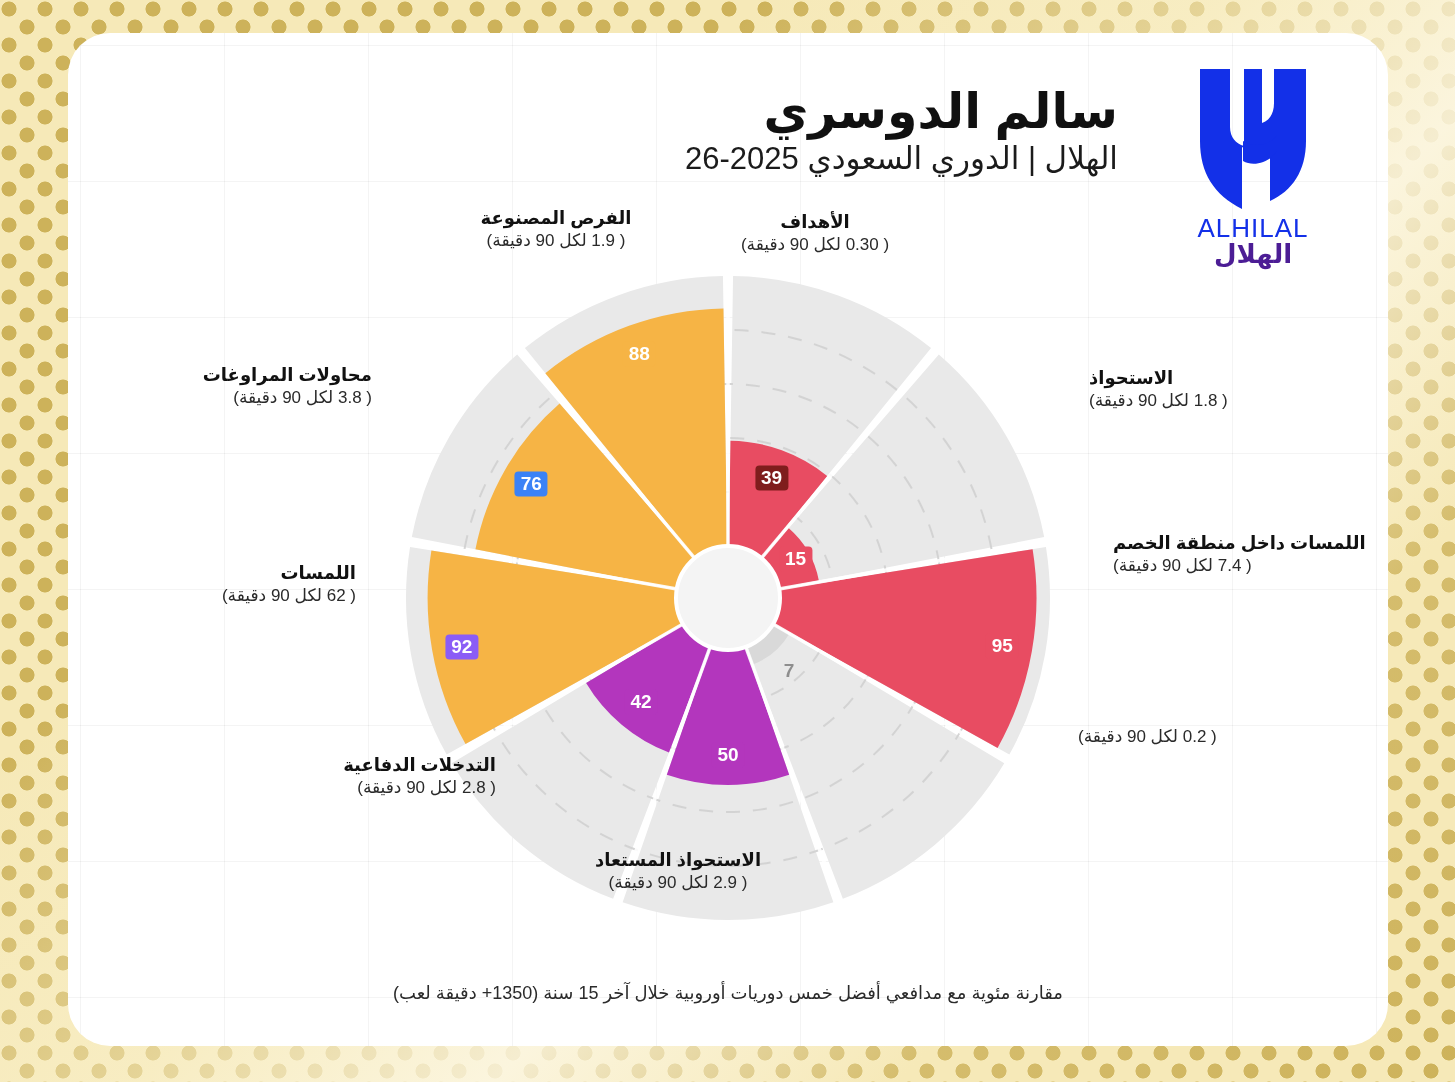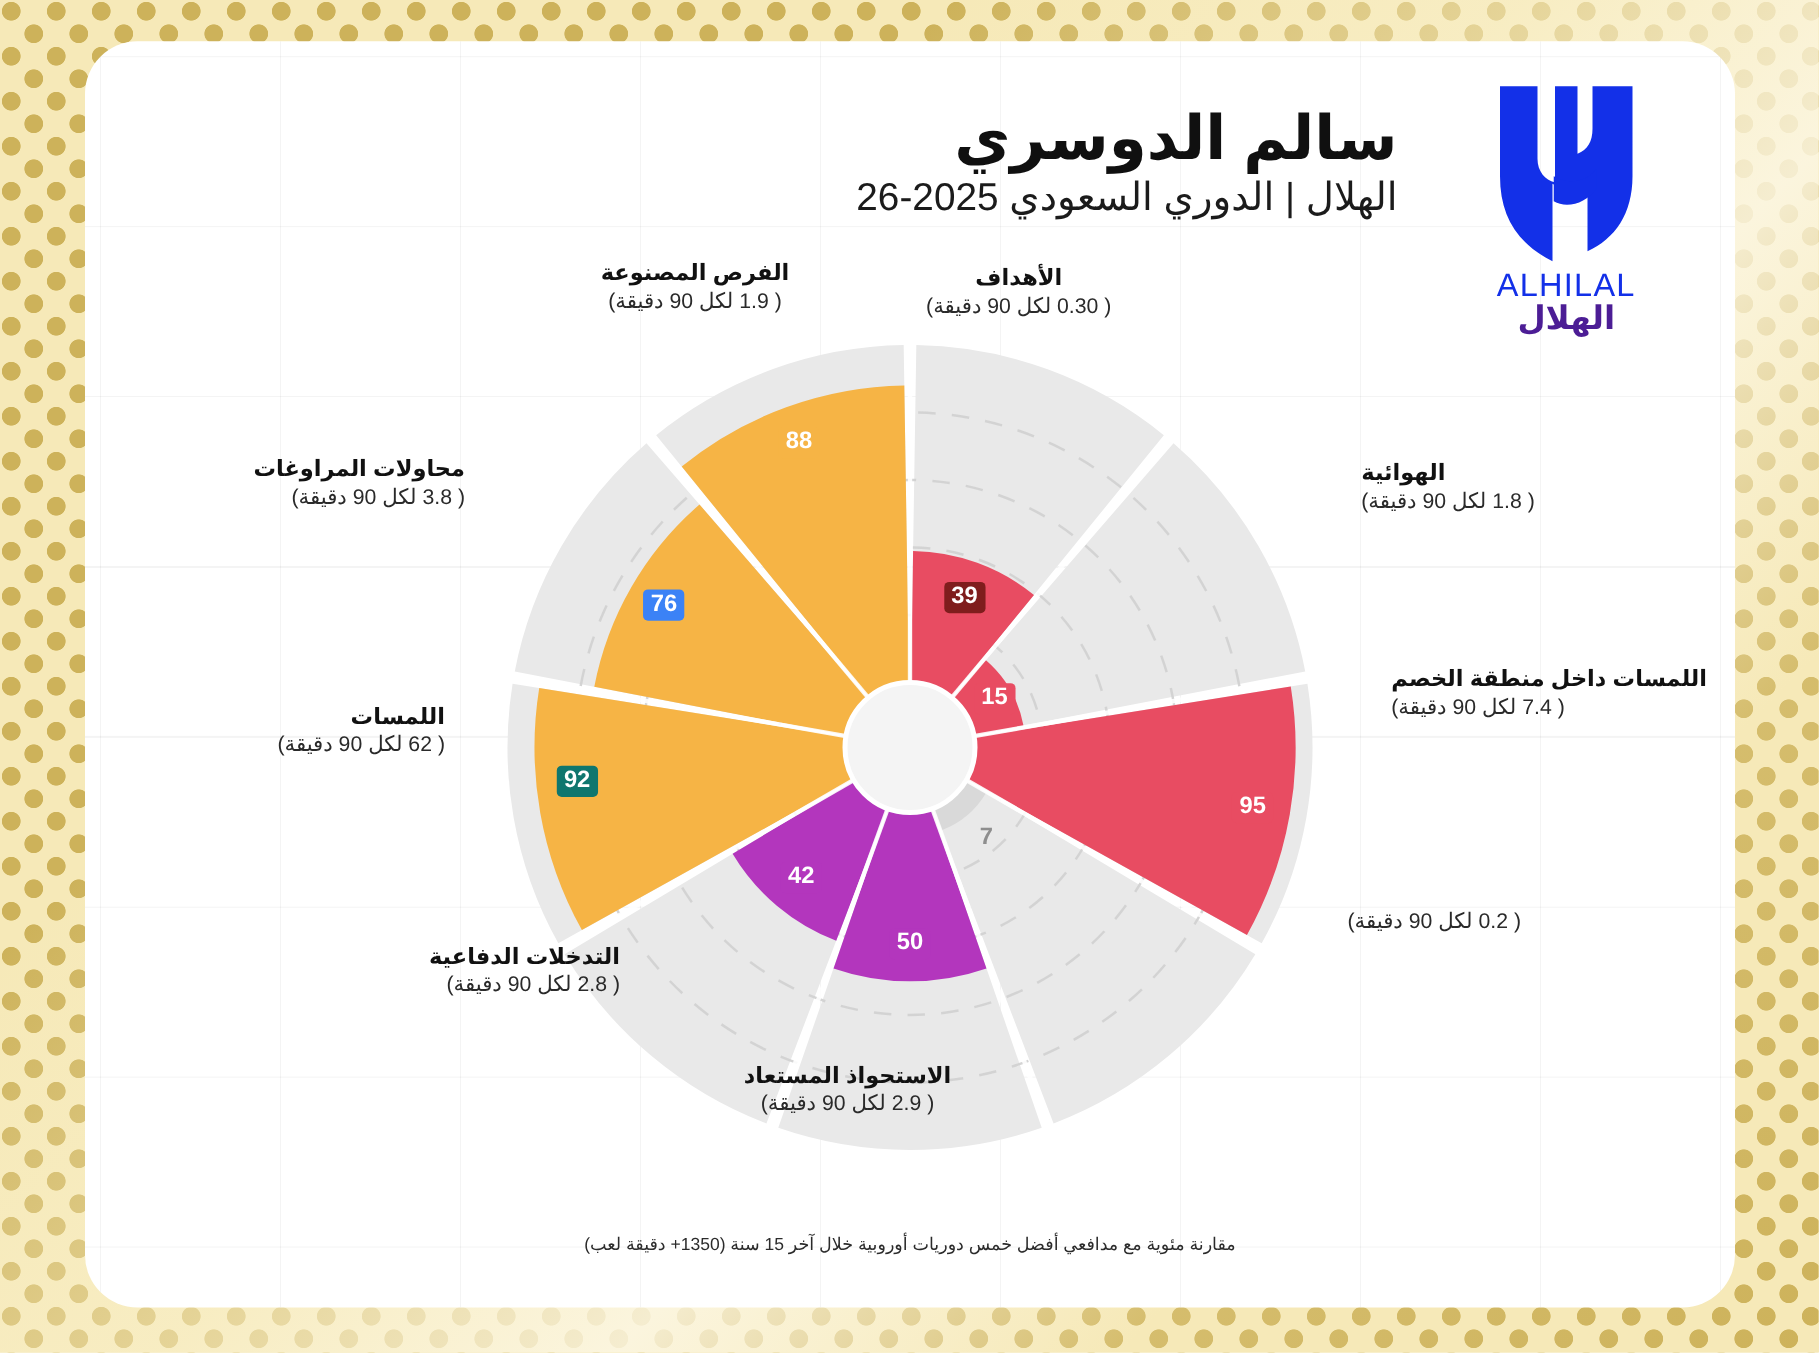--- a/index.html
+++ b/index.html
@@ -117,21 +117,21 @@
   .axis-label .ax-name{ font-weight:700; display:block; font-size:18px;}
   .axis-label .ax-val{ font-weight:400; display:block; color:#2a2a2a; font-size:17px;}
   .axis-label.c{ text-align:center; transform:translateX(-50%); }
   .axis-label.r{ text-align:right; }
   .axis-label.l{ text-align:left; }
 
   
   #footer{
     position:absolute; left:0; right:0; bottom:42px;
     text-align:center;
-    font-size:14px; color:#2b2b2b;
+    font-size:18px; color:#2b2b2b;
   }
 </style>
 </head>
 <body>
 
 <div id="bg-pattern"></div>
 <div id="bg-fade"></div>
 
 <div id="card">
   <div id="card-grid"></div>
@@ -191,31 +191,31 @@
           <line x1="316.57504429629995" y1="310.16568895781313" x2="143.02238968093428" y2="103.33368931568913" stroke="#ffffff" stroke-width="3.5" opacity="0.9"></line>
           <circle cx="350" cy="350" r="52" fill="#f4f4f4" stroke="#ffffff" stroke-width="4"></circle>
         </svg>
       <div id="slice-labels">
           <div class="slice-label" style="left: 393.539px; top: 230.377px; background: #7f1d1d;">39</div>
           <div class="slice-label" style="left: 417.55px; top: 311px; background: rgb(232, 76, 98);">15</div>
           <div class="slice-label" style="left: 624.269px; top: 398.361px; background: rgb(232, 76, 98);">95</div>
           <div class="slice-label grey" style="left: 411.001px; top: 422.698px;">7</div>
           <div class="slice-label" style="left: 350px; top: 507px; background: rgb(179, 54, 189);">50</div>
           <div class="slice-label" style="left: 262.967px; top: 453.722px; background: rgb(179, 54, 189);">42</div>
-          <div class="slice-label" style="left: 83.708px; top: 377px; background: #0f766e;">92</div>
+          <div class="slice-label" style="left: 83.708px; top: 399px; background: #8b5cf6;">92</div>
           <div class="slice-label" style="left: 153.239px; top: 236.4px; background: #3b82f6;">76</div>
           <div class="slice-label" style="left: 261.212px; top: 106.056px; background: rgb(246, 180, 69);">88</div>
         </div>
       <div id="axis-labels">
           <div class="axis-label c" style="left: 437px; top: -38px;">
             <span class="ax-name">الأهداف</span>
             <span class="ax-val">( 0.30 لكل 90 دقيقة)</span>
           </div>
           <div class="axis-label l" style="left: 711px; top: 118px;">
-            <span class="ax-name">الهوائية</span>
+            <span class="ax-name">الاستحواذ</span>
             <span class="ax-val">( 1.8  لكل 90 دقيقة)</span>
           </div>
           <div class="axis-label l" style="left: 735px; top: 283px;">
             <span class="ax-name">اللمسات داخل منطقة الخصم</span>
             <span class="ax-val">( 7.4  لكل 90 دقيقة)</span>
           </div>
           <div class="axis-label l" style="left: 700px; top: 478px;">
             <span class="ax-val">( 0.2 لكل 90 دقيقة)</span>
           </div>
           <div class="axis-label c" style="left: 300px; top: 600px;">

